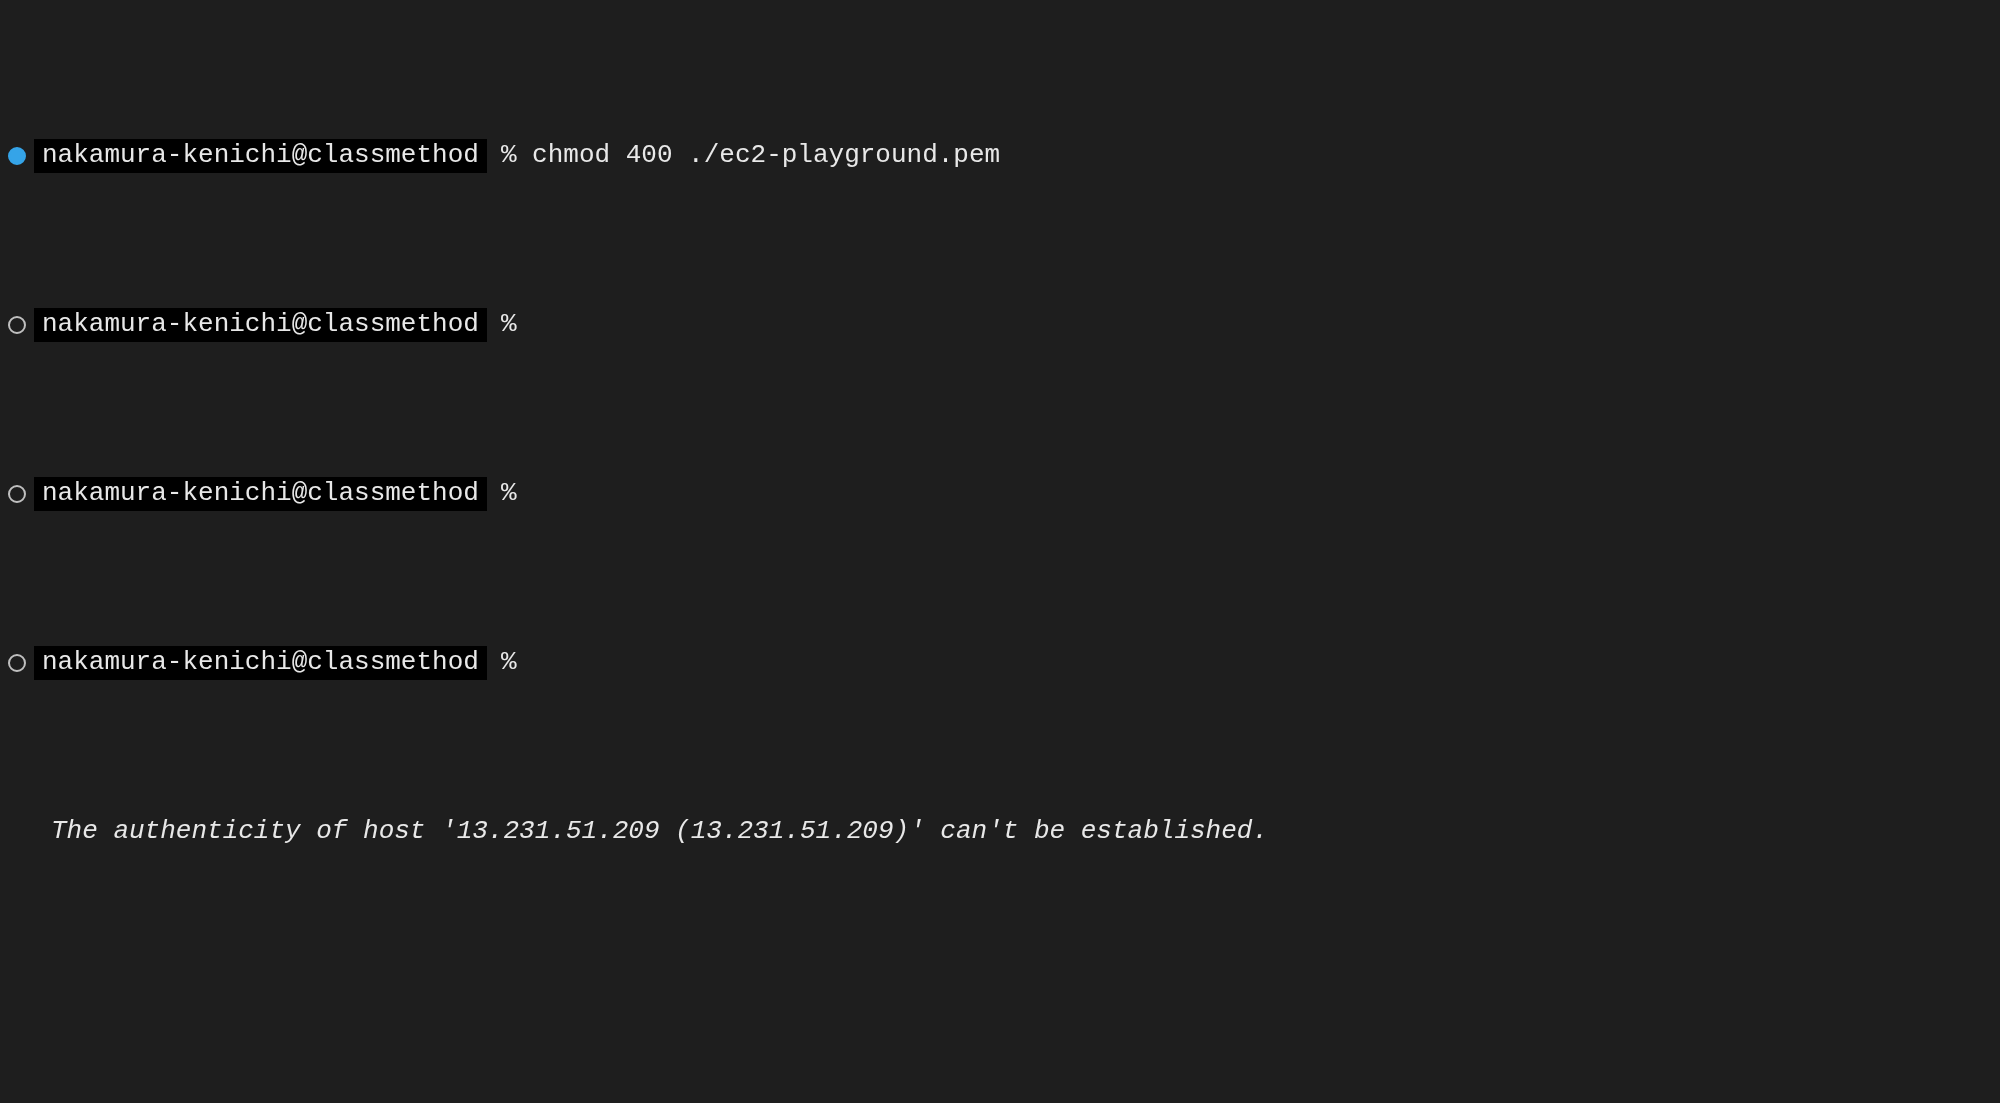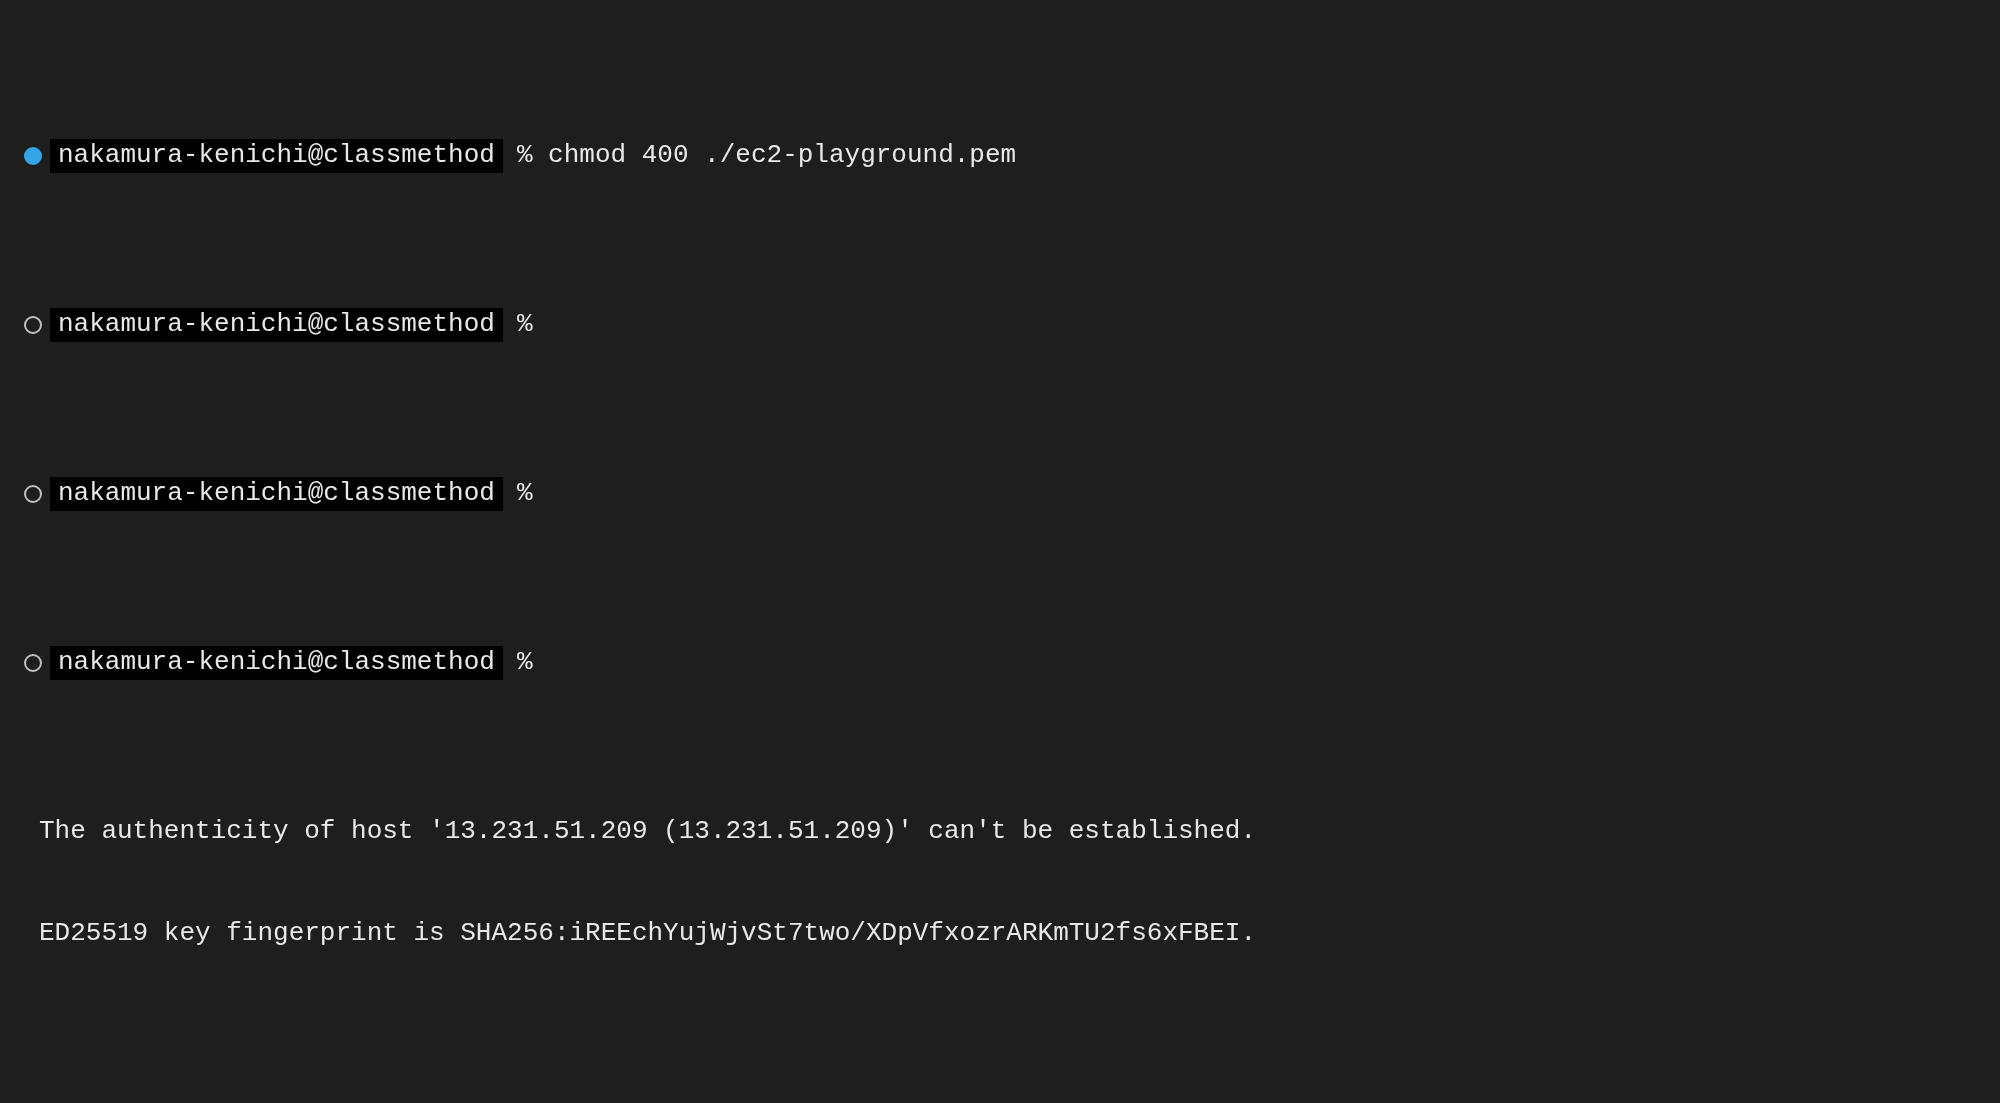--- a/index.html
+++ b/index.html
@@ -14,21 +14,21 @@
     height: 1103px;
     overflow: hidden;
   }
   .term {
     padding: 4px 0 0 0;
     white-space: pre;
   }
   .prompt-row {
     display: flex;
     align-items: center;
-    padding-left: 16px;
+    padding-left: 0;
   }
   .marker-col {
     width: 34px;
     display: flex;
     align-items: center;
     justify-content: center;
     flex: 0 0 34px;
   }
   .circle {
     width: 18px;
@@ -44,21 +44,22 @@
   .user-cell {
     background: #000;
     padding: 0 8px 0 8px;
     margin-right: 14px;
     display: inline-block;
   }
   .percent {
     color: #e8e8e8;
   }
   .body-text {
-    padding-left: 39px;
+    padding-left: 51px;
+    font-style: italic;
   }
 </style>
 </head>
 <body>
 
 <div class="term">
 
   
   <div class="prompt-row">
     <span class="marker-col"><span class="circle filled"></span></span>
@@ -87,21 +88,20 @@
   
   <div class="prompt-row">
     <span class="marker-col"><span class="circle"></span></span>
     <span class="user-cell">nakamura-kenichi@classmethod</span>
     <span class="percent">%</span>
     <span> </span>
   </div>
 
   
   <div class="body-text">The authenticity of host '13.231.51.209 (13.231.51.209)' can't be established.</div>
-  <div class="body-text">ED25519 key fingerprint is SHA256:iREEchYujWjvSt7two/XDpVfxozrARKmTU2fs6xFBEI.</div>
   
   
 
   
   
   
   
   
   
   

